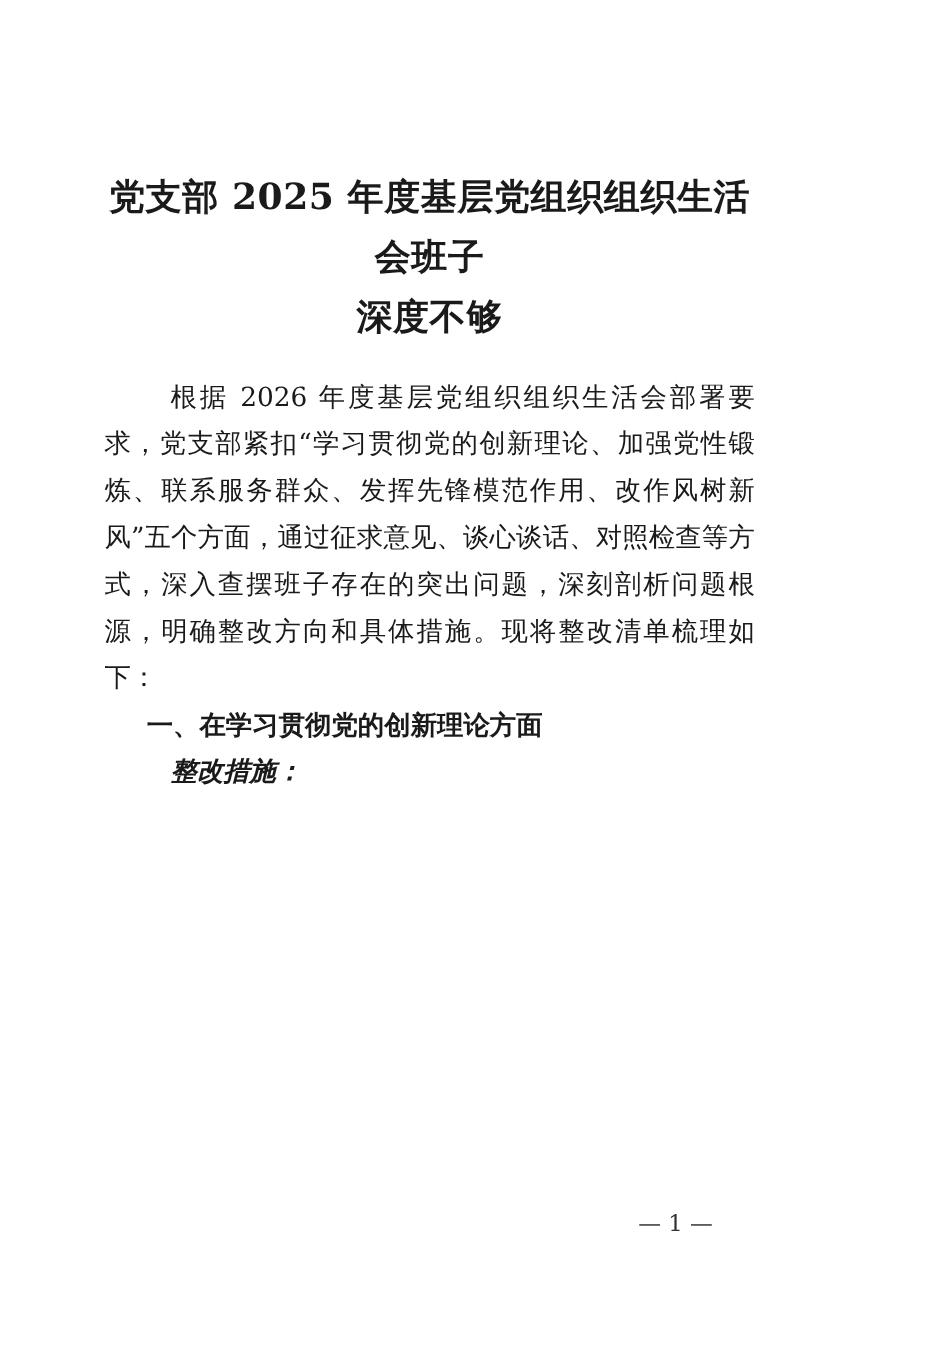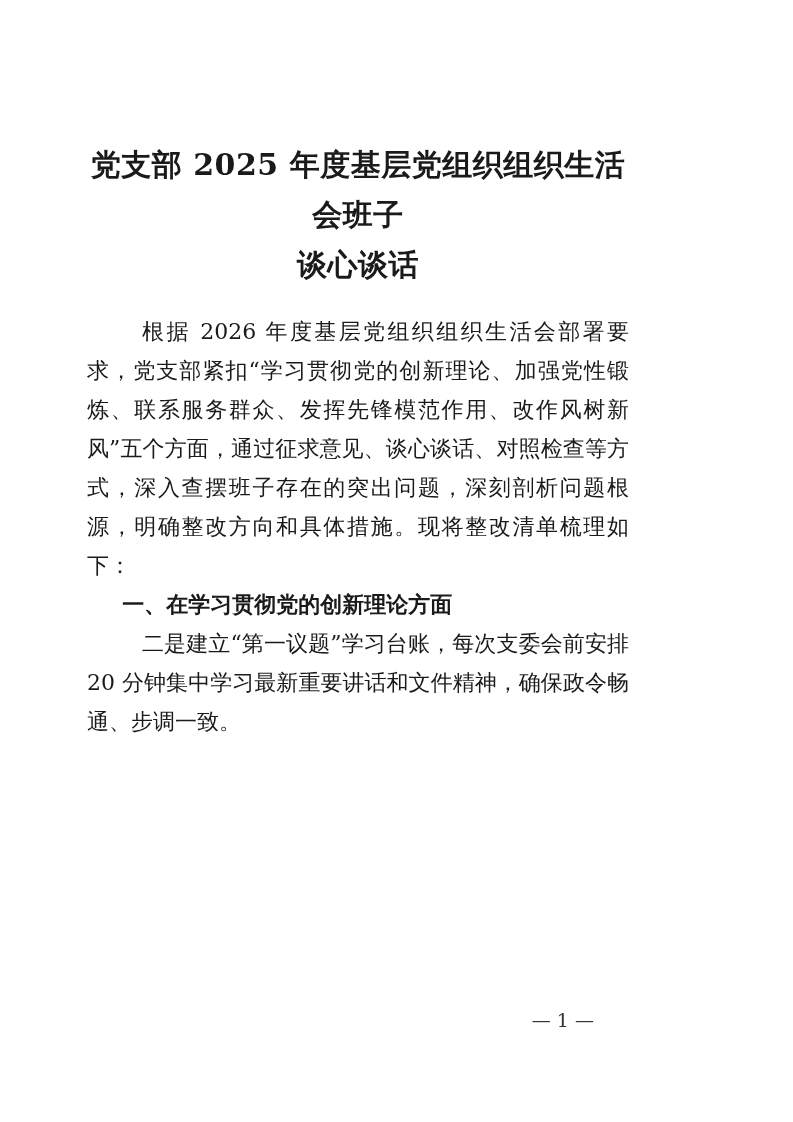--- a/index.html
+++ b/index.html
@@ -58,30 +58,30 @@
   }
 </style>
 </head>
 <body>
 
 <div class="page">
   <div class="content">
 
     <h1 class="doc-title">
       <div>党支部 2025 年度基层党组织组织生活会班子</div>
-      <div>谈心谈话</div>
+      <div>深度不够</div>
     </h1>
 
     <div class="body-text">
       <p>根据 2026 年度基层党组织组织生活会部署要求，党支部紧扣“学习贯彻党的创新理论、加强党性锻炼、联系服务群众、发挥先锋模范作用、改作风树新风”五个方面，通过征求意见、谈心谈话、对照检查等方式，深入查摆班子存在的突出问题，深刻剖析问题根源，明确整改方向和具体措施。现将整改清单梳理如下：</p>
 
       <p class="section-heading">一、在学习贯彻党的创新理论方面</p>
 
 
+      <p><em class="lead-label">整改措施：</em></p>
 
 
-      <p>二是建立“第一议题”学习台账，每次支委会前安排 20 分钟集中学习最新重要讲话和文件精神，确保政令畅通、步调一致。</p>
     </div>
 
   </div>
 
   <div class="page-footer">— 1 —</div>
 </div>
 
 </body></html>

